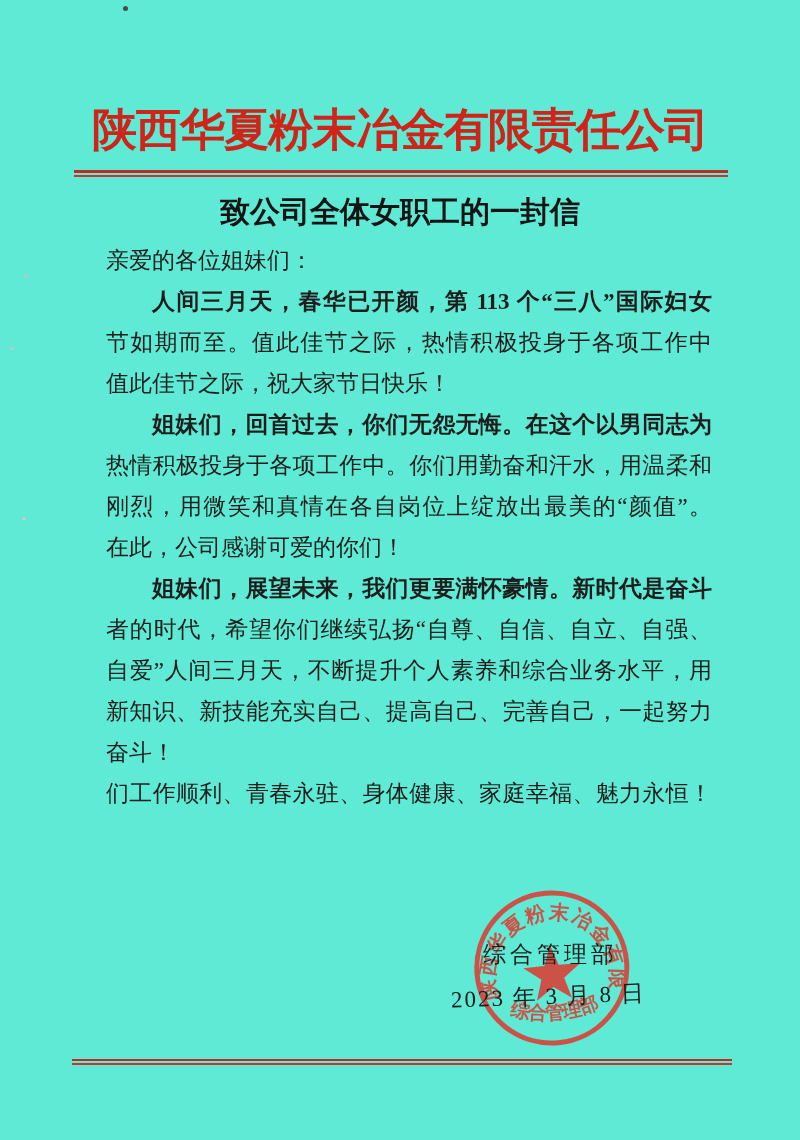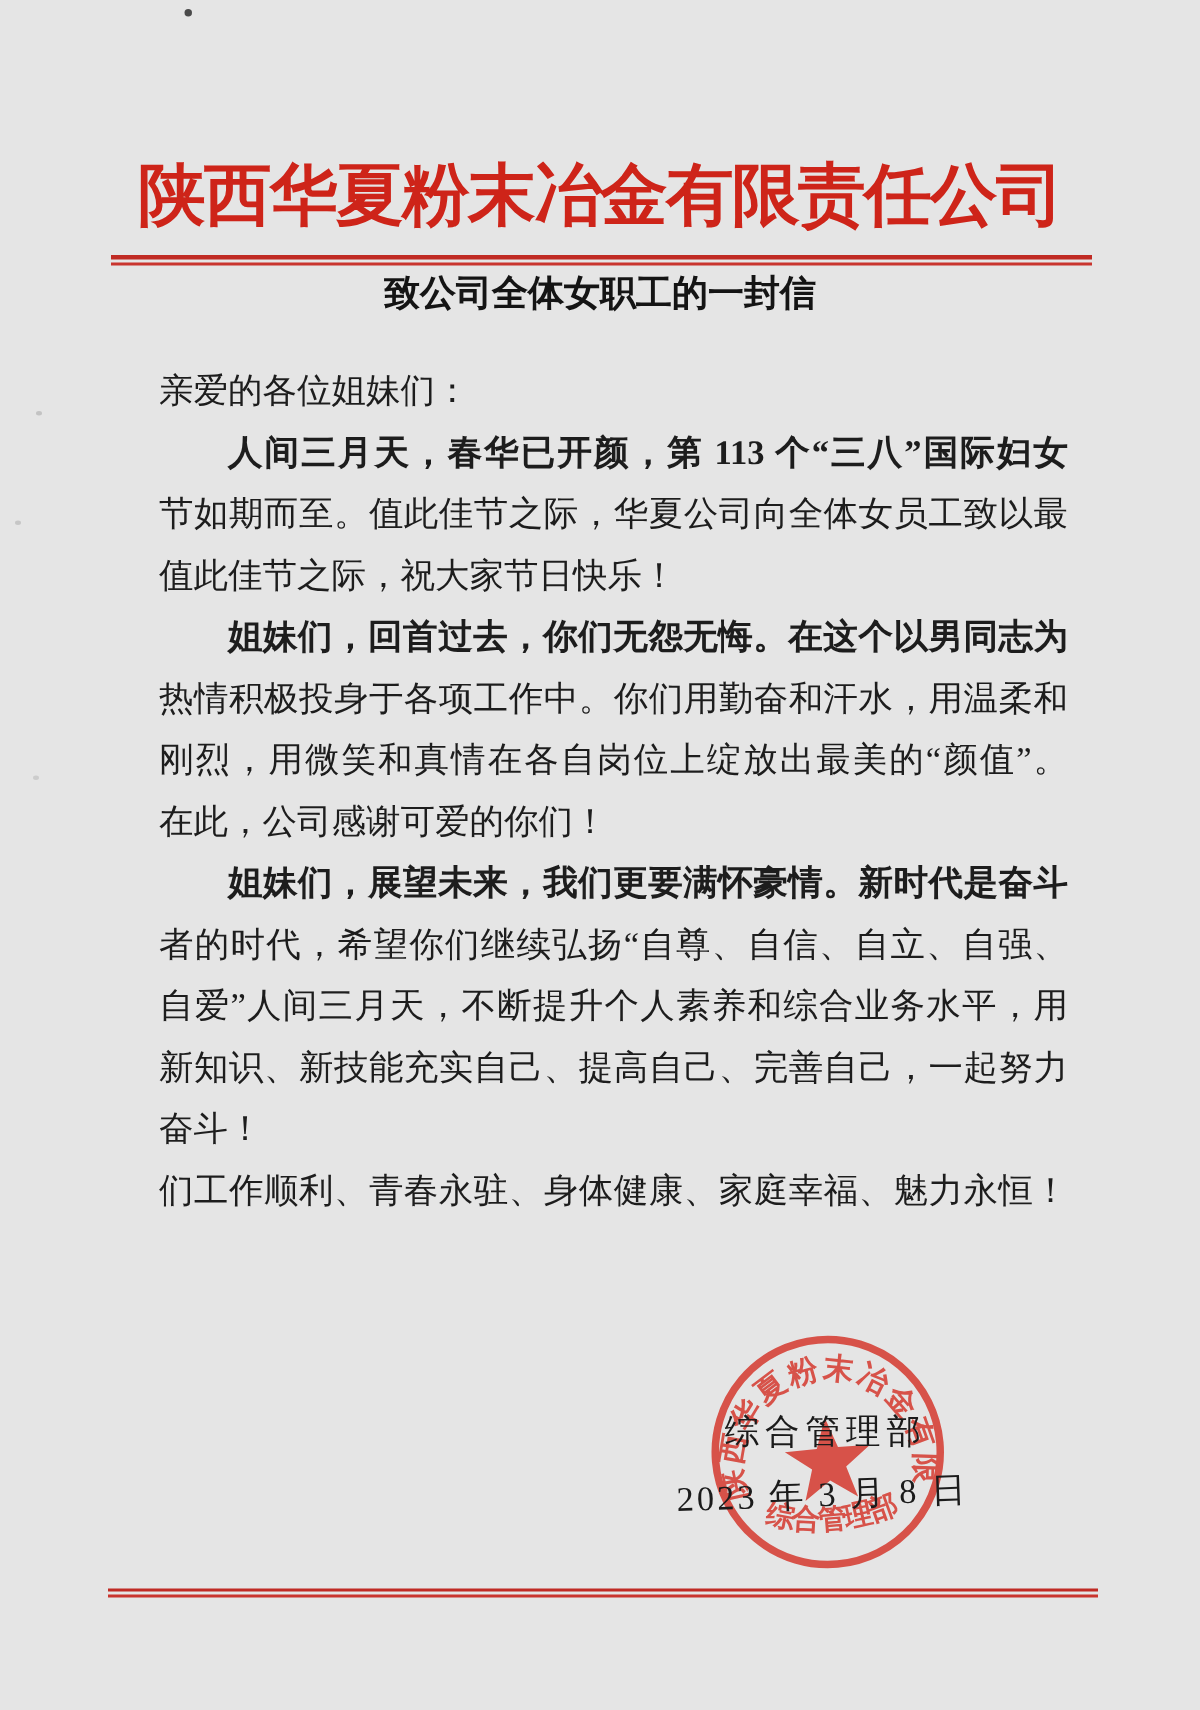--- a/index.html
+++ b/index.html
@@ -3,42 +3,42 @@
 <meta charset="utf-8">
 <style>
   html,body { margin:0; padding:0; }
   body {
     font-family: "Liberation Serif", "DejaVu Serif", serif;
     background:#ffffff;
   }
   .page {
     position:relative;
     width:800px; height:1140px;
-    background:#e5e5e5;
+    background:#5eead4;
     overflow:hidden;
   }
 
   
   .letterhead {
     position:absolute; top:100px; left:0; width:800px;
     text-align:center;
     font-size:45px; font-weight:bold;
     color:#ce2419;
     letter-spacing:-1px;
     white-space:nowrap;
   }
   .rule { position:absolute; left:74px; width:654px; }
   .rule-top    { top:170px; height:3px; background:#c02b24; }
   .rule-bottom { top:175px; height:2px; background:#c9352e; }
 
   
   .doc-title {
-    position:absolute; top:179px; left:0; width:800px;
+    position:absolute; top:192px; left:0; width:800px;
     text-align:center;
-    font-size:24px; font-weight:bold;
+    font-size:30px; font-weight:bold;
     color:#141414;
     white-space:nowrap;
   }
 
   
   .body-block {
     position:absolute; top:240px; left:106px; width:606px;
     color:#1d1d1d;
   }
   .bline {
@@ -90,21 +90,21 @@
   <div class="letterhead">陕西华夏粉末冶金有限责任公司</div>
 
   <div class="rule rule-top"></div>
   <div class="rule rule-bottom"></div>
 
   <div class="doc-title">致公司全体女职工的一封信</div>
 
   <div class="body-block">
     <div class="bline nf">亲爱的各位姐妹们：</div>
     <div class="bline ind">人间三月天，春华已开颜，第 113 个“三八”国际妇女</div>
-    <div class="bline">节如期而至。值此佳节之际，华夏公司向全体女员工致以最</div>
+    <div class="bline">节如期而至。值此佳节之际，热情积极投身于各项工作中</div>
     <div class="bline nf">值此佳节之际，祝大家节日快乐！</div>
     <div class="bline ind">姐妹们，回首过去，你们无怨无悔。在这个以男同志为</div>
     <div class="bline">热情积极投身于各项工作中。你们用勤奋和汗水，用温柔和</div>
     <div class="bline">刚烈，用微笑和真情在各自岗位上绽放出最美的“颜值”。</div>
     <div class="bline nf">在此，公司感谢可爱的你们！</div>
     <div class="bline ind">姐妹们，展望未来，我们更要满怀豪情。新时代是奋斗</div>
     <div class="bline">者的时代，希望你们继续弘扬“自尊、自信、自立、自强、</div>
     <div class="bline">自爱”人间三月天，不断提升个人素养和综合业务水平，用</div>
     <div class="bline">新知识、新技能充实自己、提高自己、完善自己，一起努力</div>
     <div class="bline nf">奋斗！</div>

